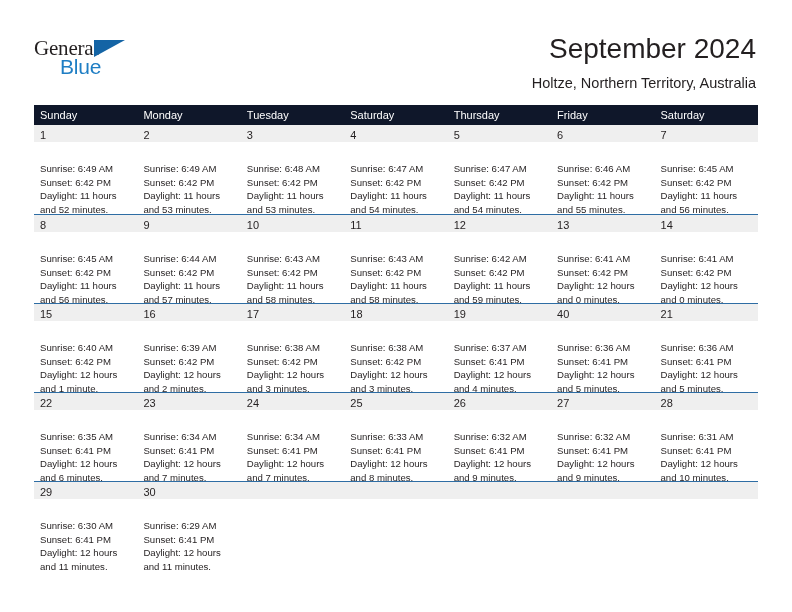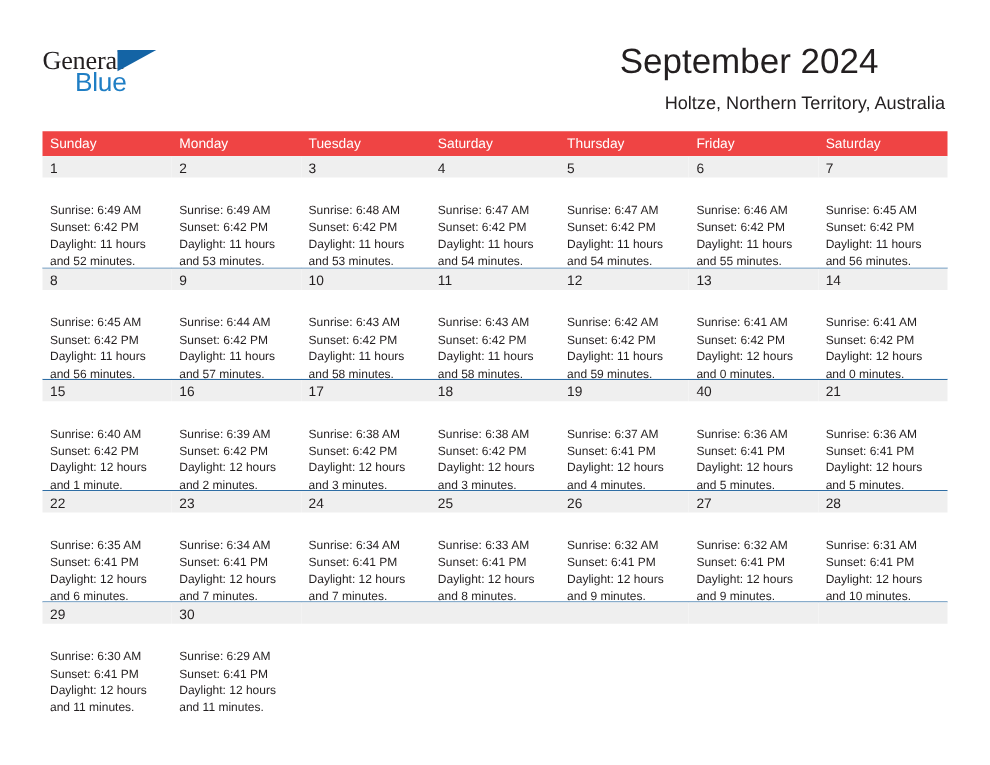--- a/index.html
+++ b/index.html
@@ -60,21 +60,21 @@
     top: 19px;
     font-size: 21px;
     letter-spacing: -0.2px;
     color: #1f7ec4;
     font-family: "Liberation Sans", sans-serif;
   }
   .title-block {
     position: absolute;
     right: 36px;
     top: 32px;
-    text-align: left;
+    text-align: right;
   }
   .cal-title {
     font-size: 28px;
     color: #231f20;
     line-height: 34px;
     font-weight: normal;
     white-space: nowrap;
   }
   .cal-subtitle {
     font-size: 14.5px;
@@ -87,21 +87,21 @@
 
   
   .grid {
     position: absolute;
     left: 34px;
     top: 105px;
     width: 724px;
   }
   .dow-row {
     display: flex;
-    background: #ef4444;
+    background: #0f172a;
     height: 20px;
   }
   .dow-cell {
     width: 103.43px;
     box-sizing: border-box;
     padding-left: 6px;
     color: #ffffff;
     font-size: 11px;
     line-height: 20px;
     white-space: nowrap;

